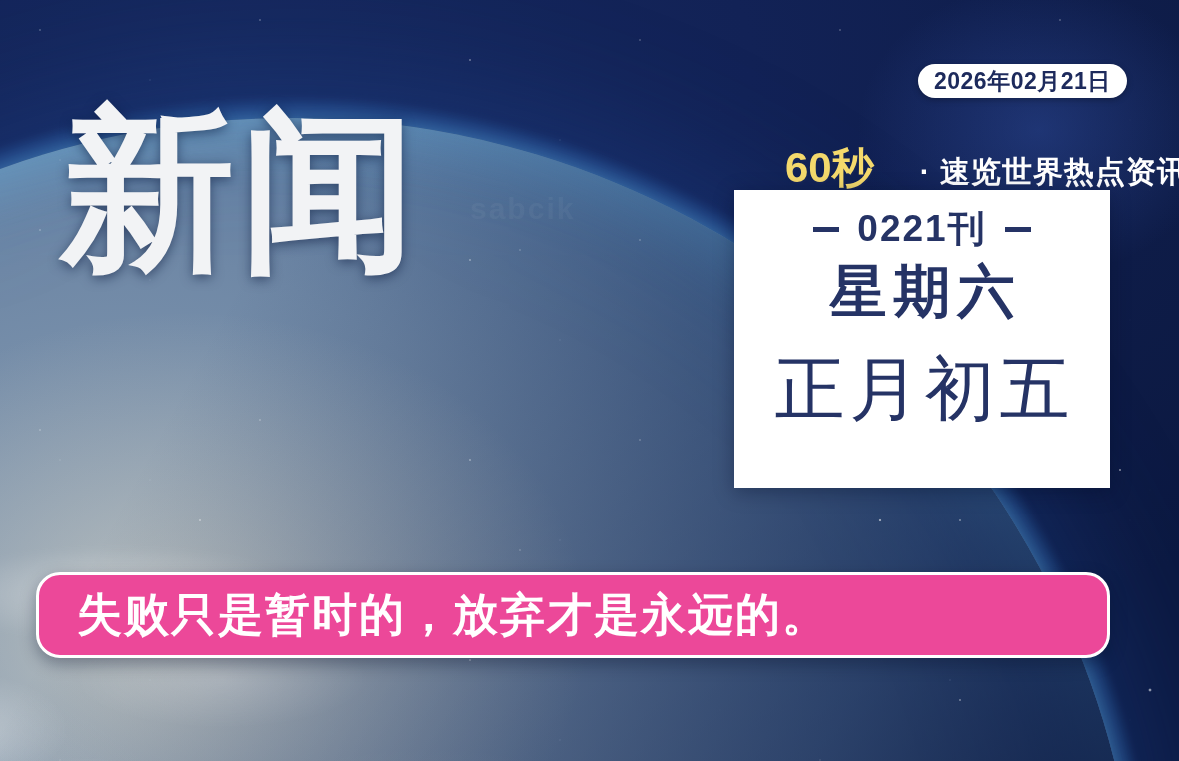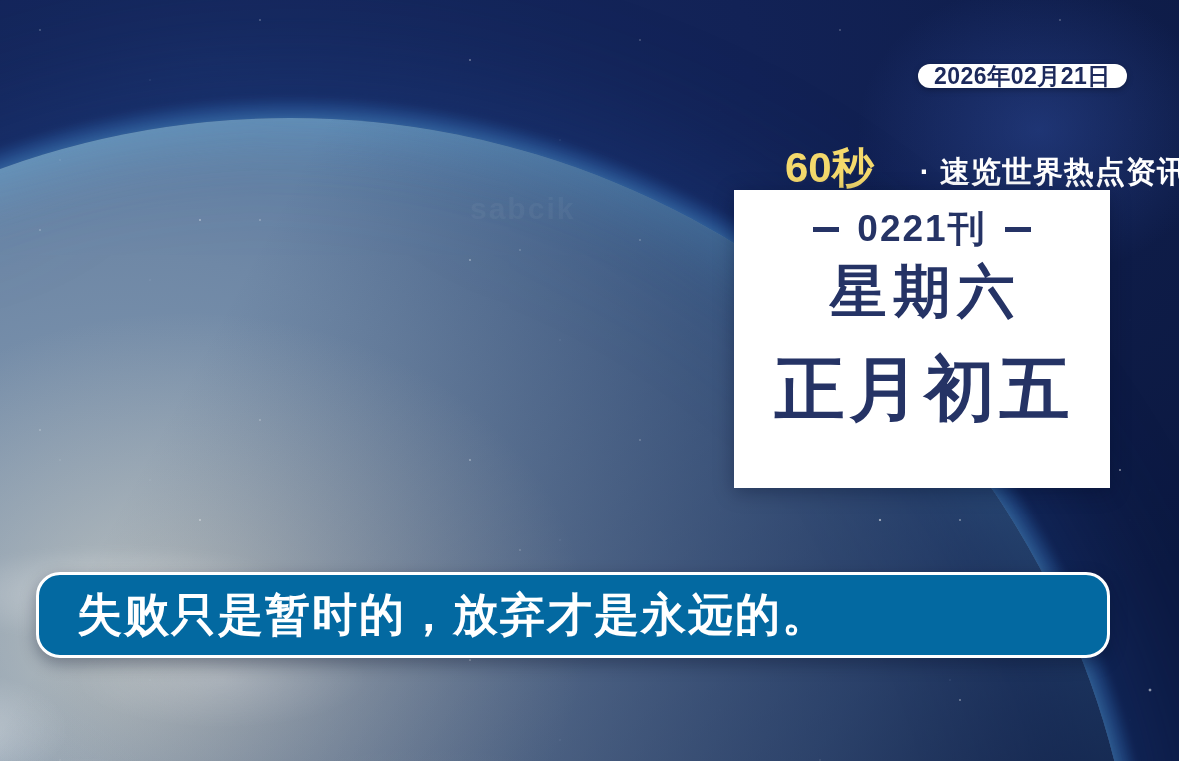--- a/index.html
+++ b/index.html
@@ -182,21 +182,21 @@
   .title-line.is-white {
     color: #f2f3f5;
     text-shadow: 0 3px 12px rgba(10,24,60,.55);
   }
 
   
   .date-badge {
     position: absolute;
     left: 918px;
     top: 64px;
-    height: 24px;
+    height: 34px;
     padding: 0 16px;
     display: flex;
     align-items: center;
     background: #ffffff;
     border-radius: 17px;
     color: #1d2a5c;
     font-size: 23px;
     font-weight: 700;
     letter-spacing: .5px;
     box-shadow: 0 2px 6px rgba(0,0,0,.28);
@@ -265,34 +265,34 @@
     color: #253365;
     font-size: 57px;
     font-weight: 700;
     letter-spacing: 7px;
     text-indent: 7px;
   }
   .lunar {
     margin-top: 12px;
     color: #253365;
     font-size: 70px;
-    font-weight: 700;
+    font-weight: 400;
     letter-spacing: 5px;
     text-indent: 5px;
   }
 
   
   .quote-banner {
     position: absolute;
     left: 36px;
     top: 572px;
     width: 1074px;
     height: 86px;
     box-sizing: border-box;
-    background: #0369a1;
+    background: #ec4899;
     border: 3px solid #ffffff;
     border-radius: 24px;
     display: flex;
     align-items: center;
     padding-left: 38px;
     box-shadow: 0 6px 16px rgba(5,14,40,.35);
   }
   .quote-text {
     color: #ffffff;
     font-size: 45px;
@@ -317,20 +317,21 @@
     <div class="earth-shade"></div>
   </div>
 
   <div class="stars"></div>
   <div class="stars2"></div>
   <div class="stars3"></div>
 
   <div class="watermark">sabcik</div>
 
   <div class="title-block">
+    <div class="title-line is-white">新闻</div>
   </div>
 
   <div class="date-badge">
     <span>2026年02月21日</span>
   </div>
 
   <div class="tagline">
     <span class="tagline-strong">60秒</span>
     <span class="tagline-rest">· 速览世界热点资讯</span>
   </div>

